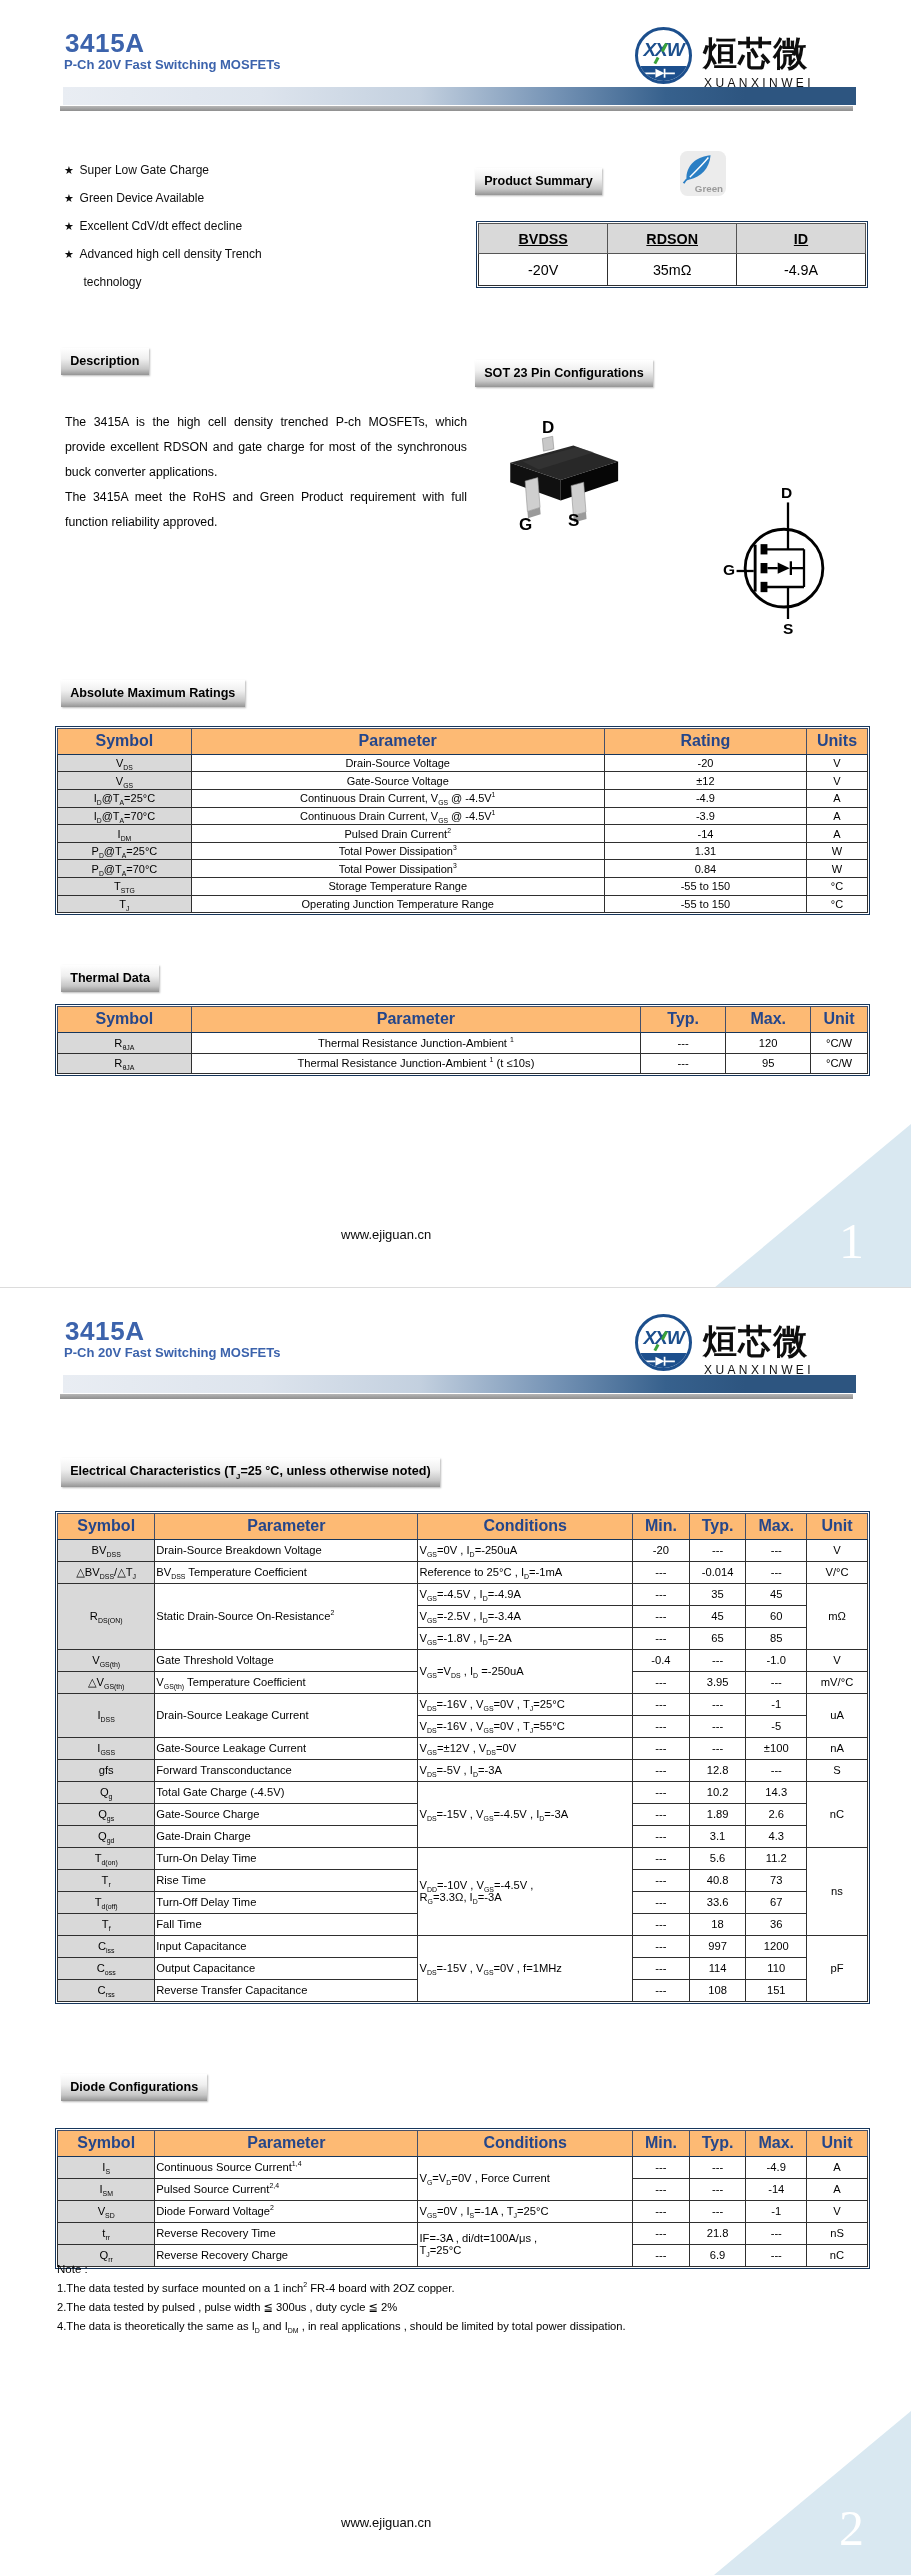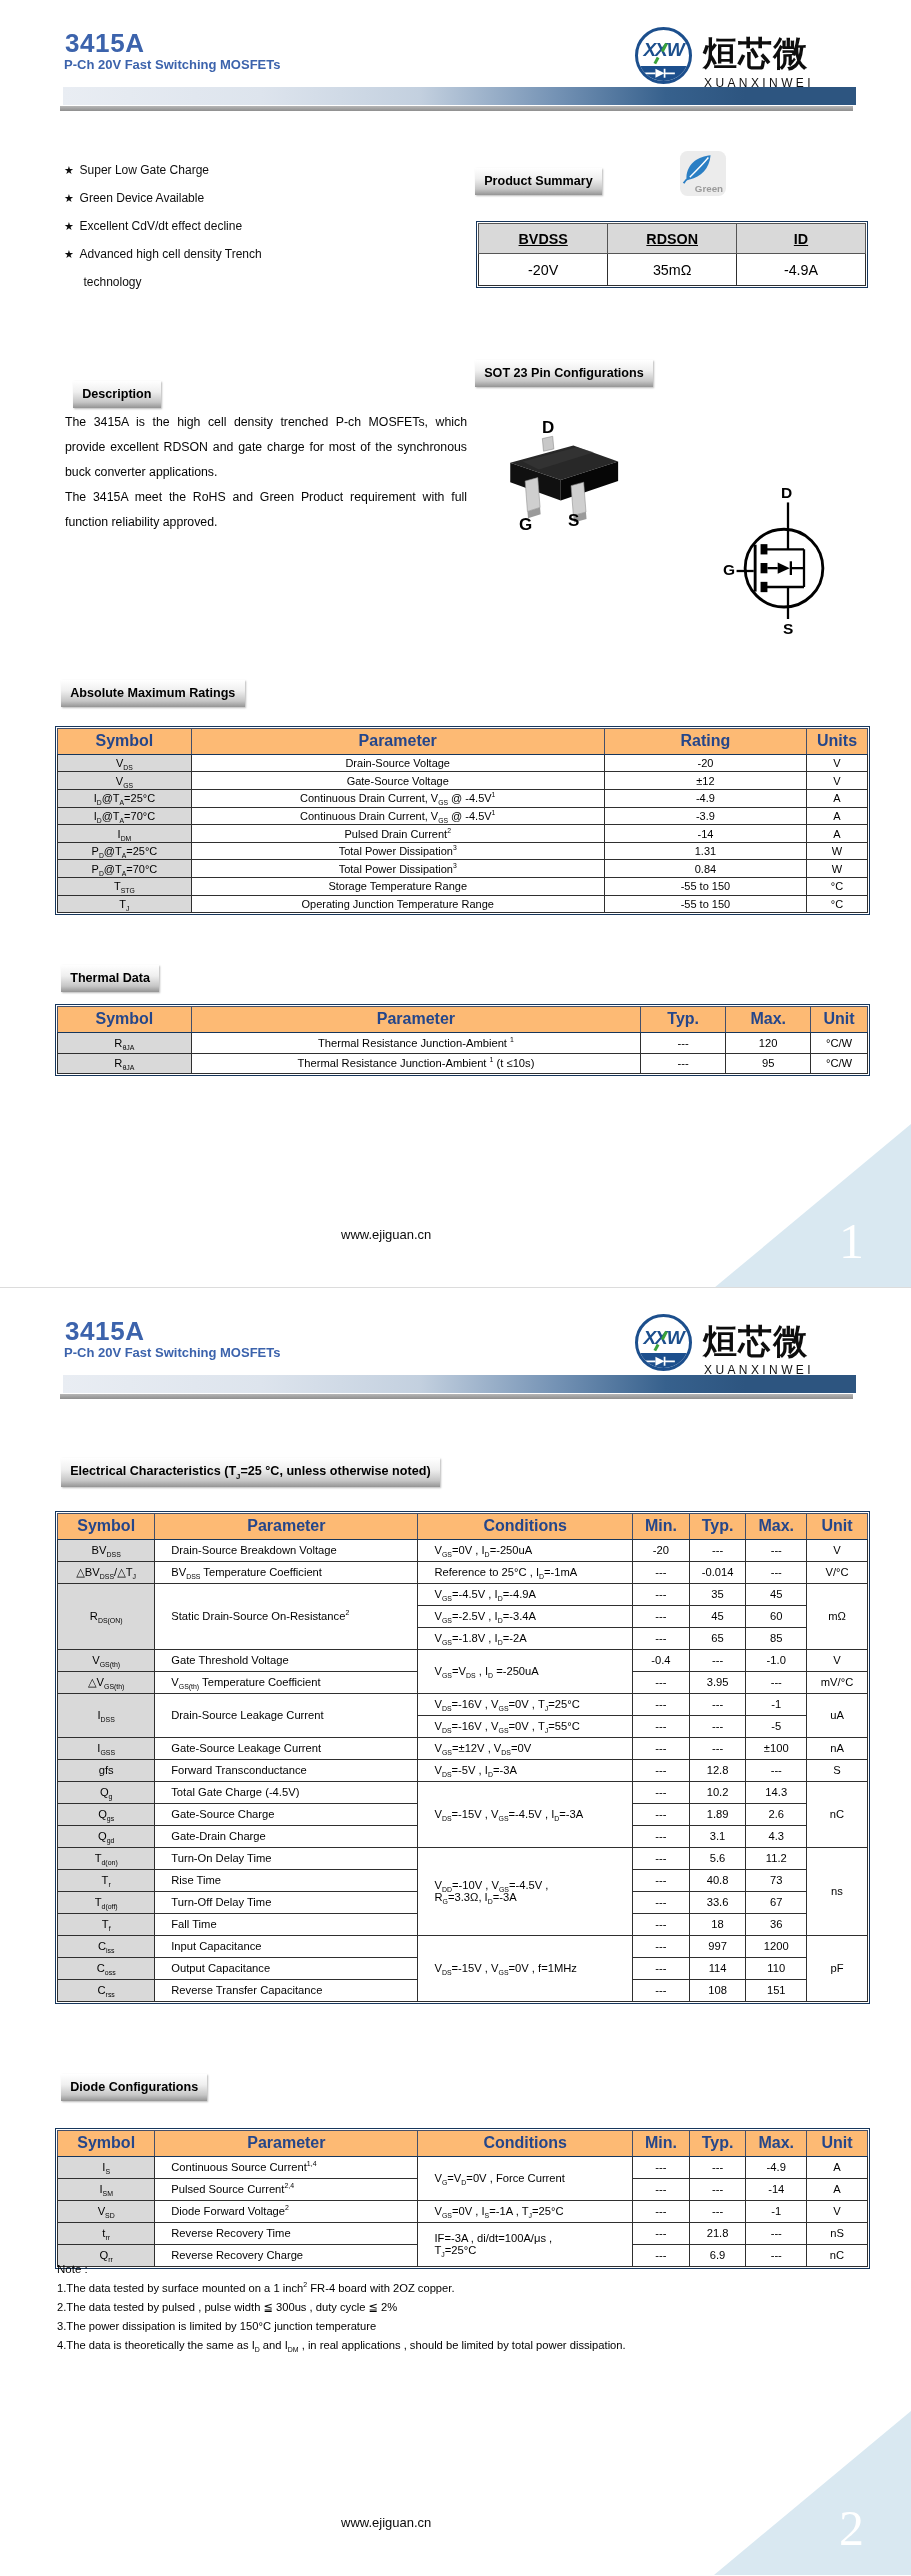--- a/index.html
+++ b/index.html
@@ -58,21 +58,21 @@
   .mos svg{position:absolute; left:0; top:0;}
   .mos .pin-label{font-size:15.5px;}
 
   
   .tblwrap{position:absolute; border:1.7px solid var(--table-frame); padding:1.1px; background:#fff;}
   .tblwrap table{width:100%; border-collapse:collapse; table-layout:fixed;}
   .tblwrap th{background:#fdba74; color:var(--header-navy); font-weight:bold; font-size:16px;
     border:1.1px solid #44506a; border-bottom:1.7px solid var(--table-frame); padding:3.4px 2.3px; height:23px; text-align:center;}
   .tblwrap td{border:1.1px solid #2f2f2f; font-size:11.2px; color:#000; text-align:center; vertical-align:middle; padding:2.3px 3.4px; background:#fff;}
   .tblwrap td.sym{background:var(--symbol-col-gray);}
-  .tblwrap td.pl{text-align:left; padding-left:16px;}
+  .tblwrap td.pl{text-align:left; padding-left:1px;}
   .tblwrap sub{font-size:0.62em; line-height:0;}
   .tblwrap sup{font-size:0.62em; line-height:0;}
   .tbl-ps th{color:#000; background:#d9d9d9; font-size:14.3px; height:30px; border-color:#555;text-decoration:underline;}
   .tbl-ps td{font-size:14.3px; height:32px;}
   .tbl-amr td{height:16px; font-size:11px;}
   .tbl-amr th{height:22px;}
   .tbl-thermal td{height:20.7px;}
   .tbl-elec td, .tbl-diode td{height:22px;}
 
   
@@ -153,21 +153,21 @@
           <tbody>
             <tr>
               <td>-20V</td>
               <td>35mΩ</td>
               <td>-4.9A</td>
             </tr>
           </tbody>
         </table>
       </div>
 
-    <div class="badge" style="left:61px; top:381px;margin-left:12px;">Description</div>
+    <div class="badge" style="left:61px; top:348px;">Description</div>
     <div class="desc">
       <p>The 3415A is the high cell density trenched P-ch MOSFETs, which provide excellent RDSON and gate charge for most of the synchronous buck converter applications.</p>
       <p>The 3415A meet the RoHS and Green Product requirement with full function reliability approved.</p>
     </div>
 
     <div class="badge" style="left:475px; top:360px;">SOT 23 Pin Configurations</div>
 
     <div class="pkg">
       <span class="pin-label" style="left:49px; top:-2.3px;">D</span>
       <svg width="132" height="101" viewBox="0 0 230 176">
@@ -614,21 +614,20 @@
             </tr>
           </tbody>
         </table>
       </div>
 
     <div class="notes">
       <div class="note-label">Note :</div>
       <ul>
           <li>1.The data tested by surface mounted on a 1 inch<sup>2</sup> FR-4 board with 2OZ copper.</li>
           <li>2.The data tested by pulsed , pulse width ≦ 300us , duty cycle ≦ 2%</li>
-          <li>3.The power dissipation is limited by 150°C  junction temperature</li>
           <li>4.The data is theoretically the same as I<sub>D</sub> and I<sub>DM</sub> , in real applications , should be limited by total power dissipation.</li>
         </ul>
     </div>
 
     <a class="footer-url" href="#">www.ejiguan.cn</a>
     <div class="pg-triangle"></div>
     <div class="pg-num">2</div>
   </section>
 </div>
 

